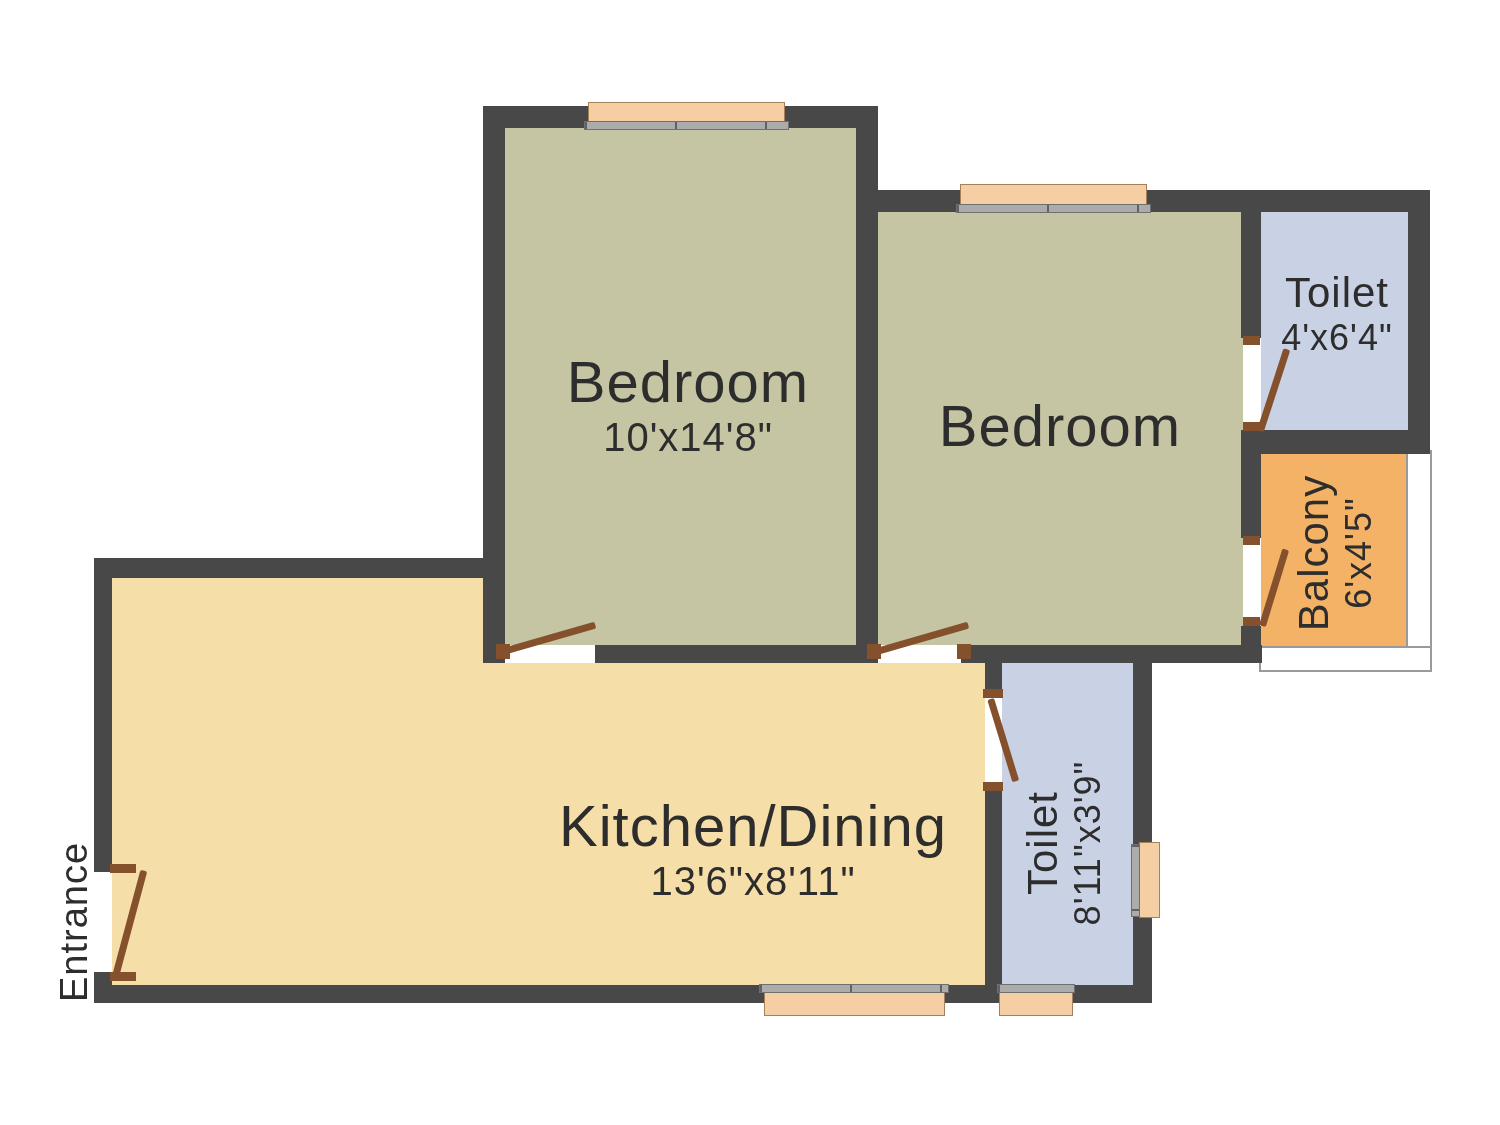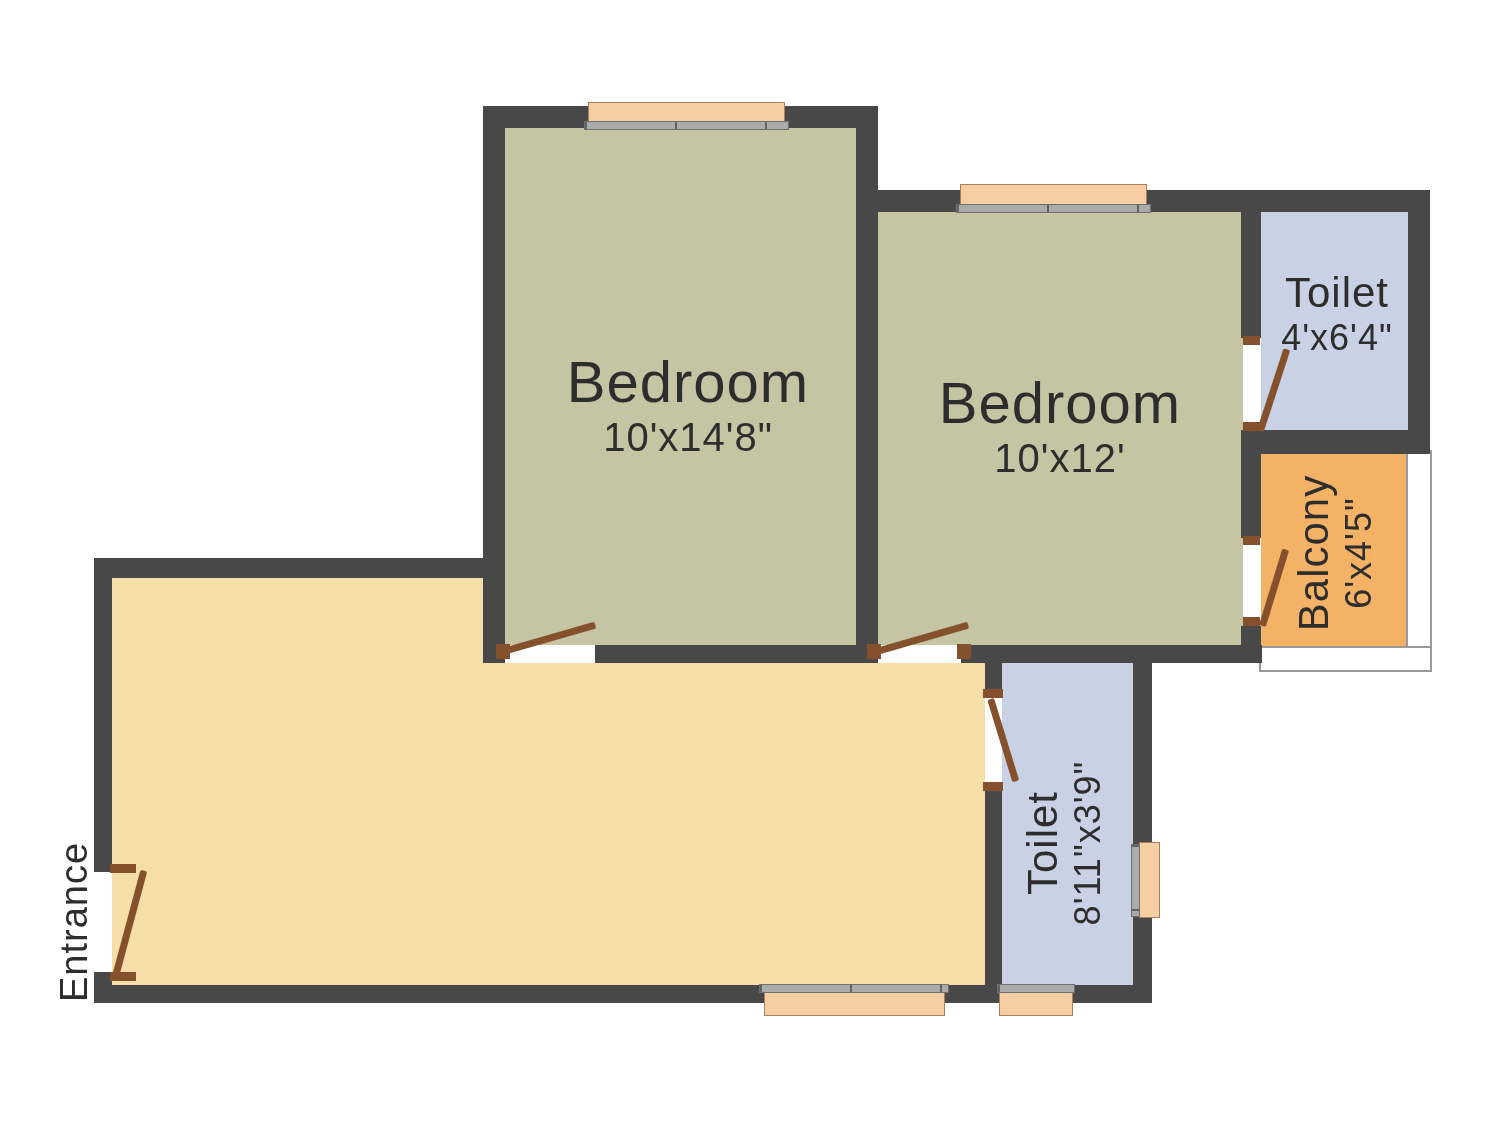--- a/index.html
+++ b/index.html
@@ -99,29 +99,32 @@
   <div class="door" style="left:1257px;top:430px;width:86px;transform:rotate(-72deg)"></div>
   <div class="door" style="left:1259px;top:625px;width:80px;transform:rotate(-73deg)"></div>
   <div class="door" style="left:994px;top:698px;width:86px;transform:rotate(73deg)"></div>
 
   <div class="room-label" style="left:688px;top:405px">
     <div class="room-name">Bedroom</div>
     <div class="room-dims">10'x14'8"</div>
   </div>
   <div class="room-label" style="left:1060px;top:426px">
     <div class="room-name">Bedroom</div>
-    <div class="room-dims">10'x12'</div>
   </div>
   <div class="room-label small" style="left:1337px;top:313px">
     <div class="room-name">Toilet</div>
     <div class="room-dims">4'x6'4"</div>
   </div>
   <div class="room-label small rot" style="left:1334px;top:553px">
     <div class="room-name">Balcony</div>
     <div class="room-dims">6'x4'5"</div>
+  </div>
+  <div class="room-label" style="left:753px;top:849px">
+    <div class="room-name">Kitchen/Dining</div>
+    <div class="room-dims">13'6"x8'11"</div>
   </div>
   <div class="room-label small rot" style="left:1063px;top:843px">
     <div class="room-name">Toilet</div>
     <div class="room-dims">8'11"x3'9"</div>
   </div>
 
   <div class="entrance-label" style="left:74px;top:922px">Entrance</div>
 
 </div>
 

